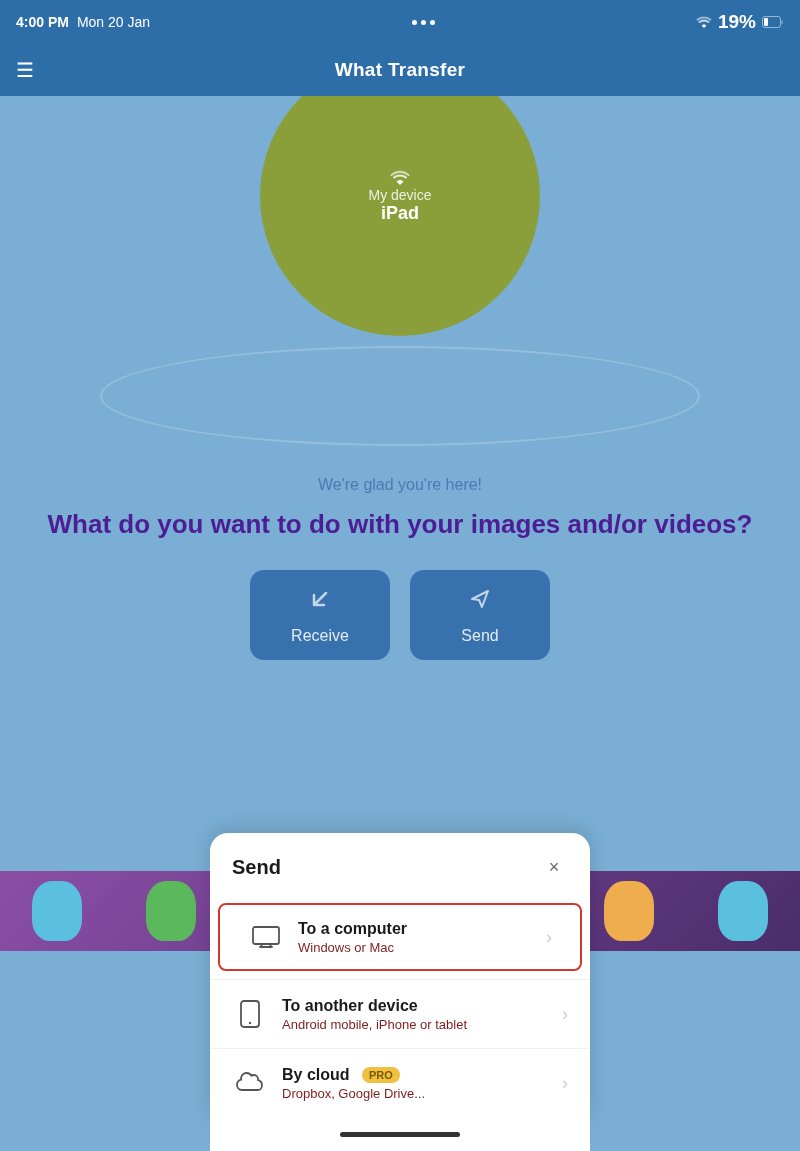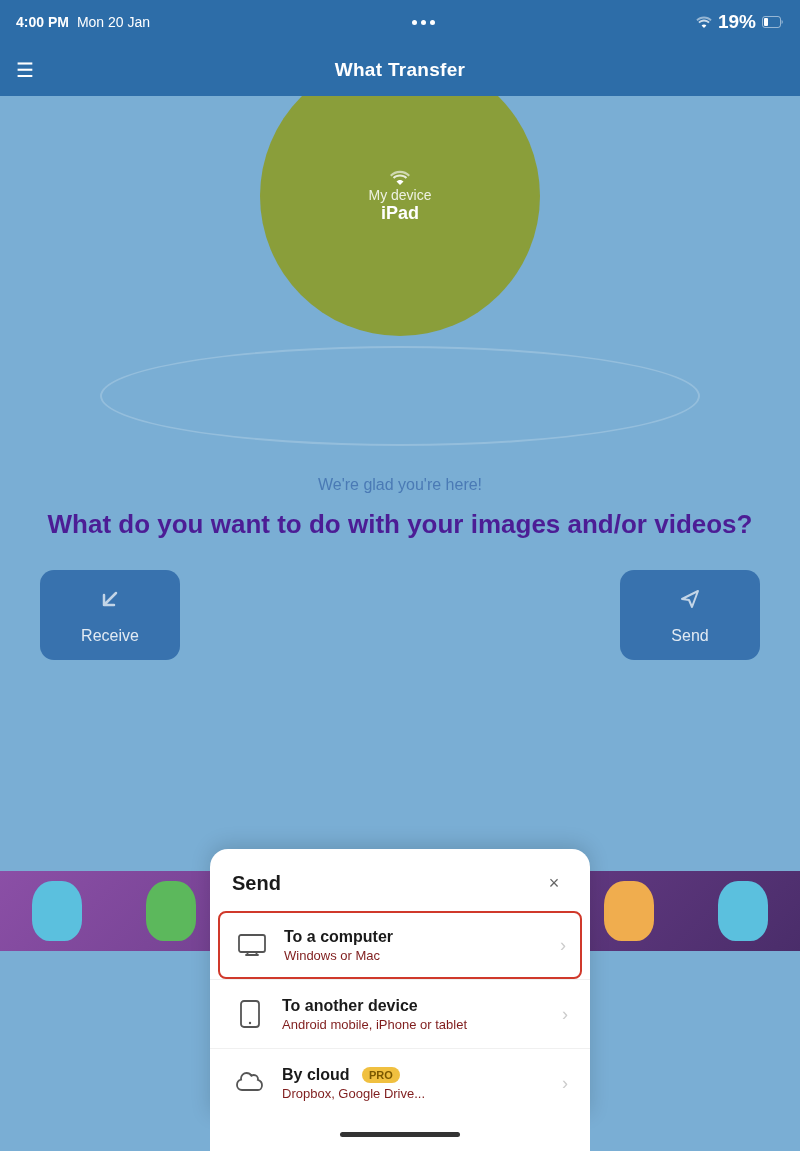--- a/index.html
+++ b/index.html
@@ -159,21 +159,21 @@
       color: #4c1d95;
       font-size: 26px;
       font-weight: 700;
       line-height: 1.3;
       margin-bottom: 28px;
     }
 
     
     .action-buttons {
       display: flex;
-      justify-content: space-between;
+      justify-content: center;
       gap: 20px;
       padding: 0 40px;
     }
 
     .action-btn {
       width: 140px;
       height: 90px;
       background-color: #3872ae;
       border-radius: 14px;
       display: flex;
@@ -266,22 +266,22 @@
       align-items: center;
       padding: 16px 22px;
       cursor: pointer;
       border-top: 1px solid #f0f0f0;
       position: relative;
     }
 
     .modal-item-highlighted {
       border: 2.5px solid #d0392b;
       border-radius: 8px;
-      margin: 0 8px;
-      padding: 14px 14px;
+      margin: 8px 8px;
+      padding: 14px 28px;
     }
 
     .modal-item-icon {
       width: 36px;
       height: 36px;
       display: flex;
       align-items: center;
       justify-content: center;
       margin-right: 14px;
       color: #555;

